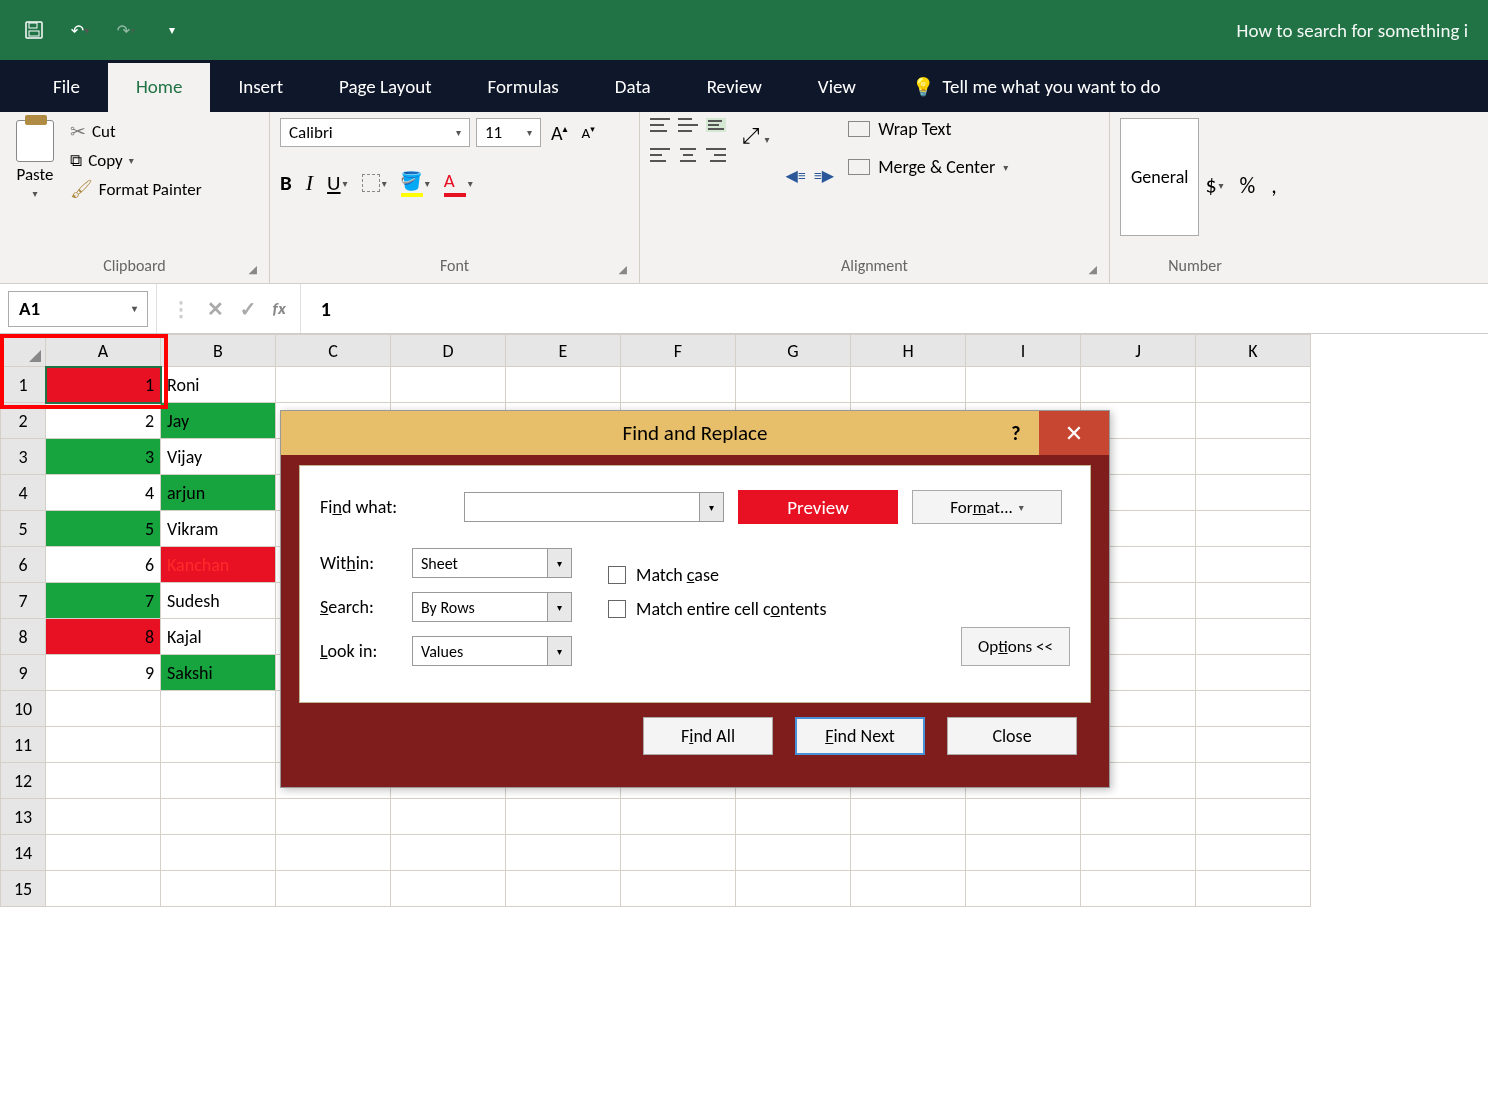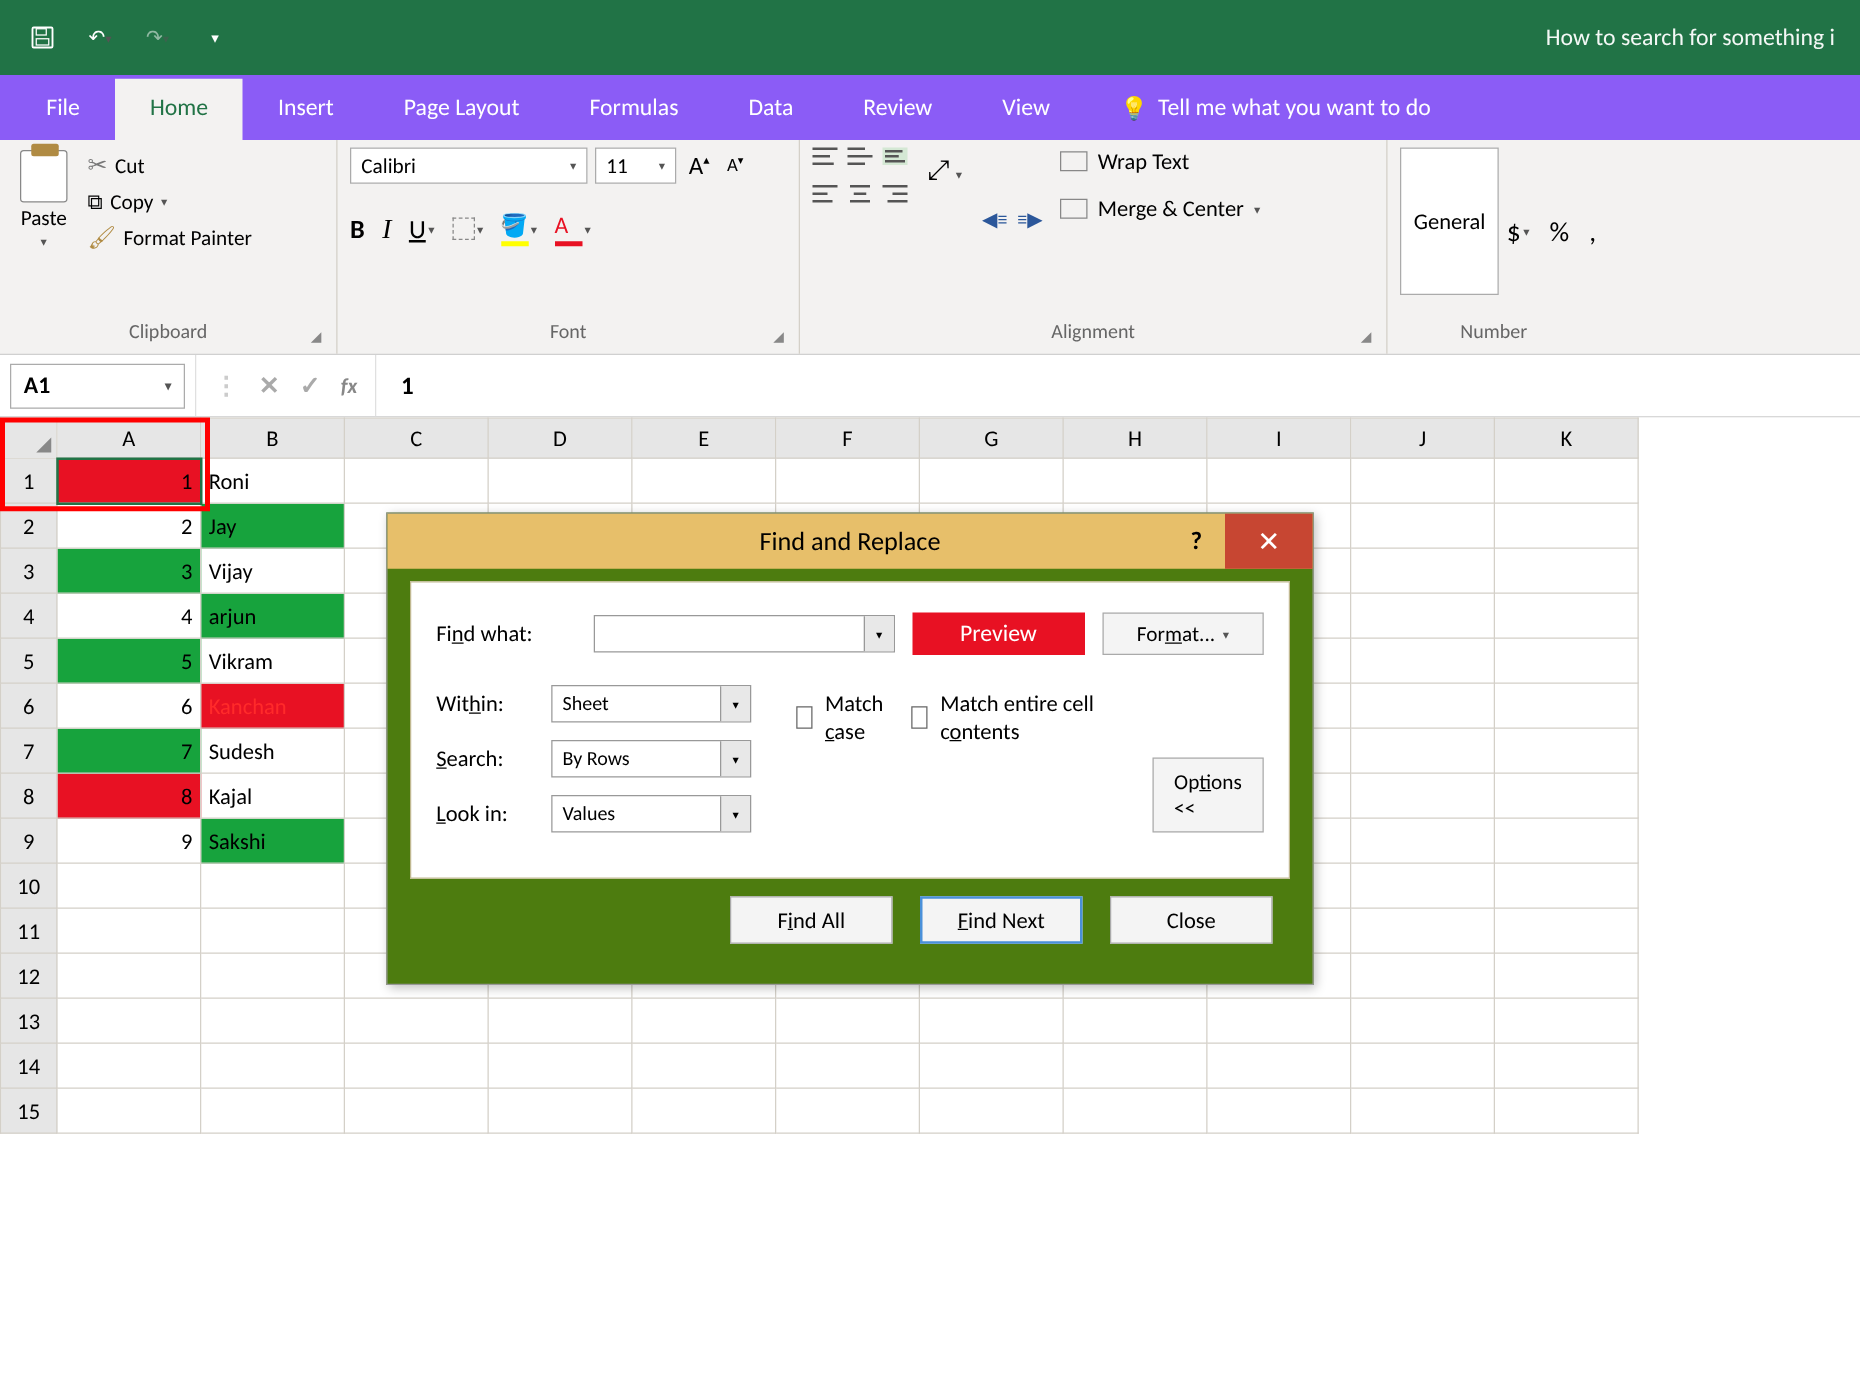--- a/index.html
+++ b/index.html
@@ -5,21 +5,21 @@
 * { box-sizing: border-box; margin: 0; padding: 0; font-family: "Segoe UI", Calibri, sans-serif; }
 body { background: #fff; width: 1488px; height: 1105px; overflow: hidden; position: relative; }
 
 
 .titlebar { background: #217346; height: 60px; display: flex; align-items: center; padding: 0 20px; color: #fff; }
 .qat { display: flex; align-items: center; gap: 18px; }
 .qat-btn { width: 28px; height: 28px; display: flex; align-items: center; justify-content: center; cursor: pointer; color: #fff; }
 .title-text { margin-left: auto; font-size: 19px; color: rgba(255,255,255,0.95); }
 
 
-.tabs { background: #8b5cf6; height: 52px; display: flex; align-items: flex-end; padding-left: 9px; color: #fff; }
+.tabs { background: #0f172a; height: 52px; display: flex; align-items: flex-end; padding-left: 25px; color: #fff; }
 .tab { padding: 12px 28px 14px; font-size: 19px; cursor: pointer; display: flex; align-items: center; gap: 8px; }
 .tab.active { background: #f3f2f1; color: #217346; }
 .bulb { font-size: 18px; }
 
 
 .ribbon { background: #f3f2f1; height: 172px; border-bottom: 1px solid #d0d0d0; display: flex; }
 .ribbon-group { border-right: 1px solid #d4d0c8; padding: 6px 10px 4px; display: flex; flex-direction: column; }
 .group-body { flex: 1; display: flex; gap: 6px; }
 .group-label { text-align: center; font-size: 16px; color: #666; padding: 4px 0; position: relative; }
 .group-label .launcher { position: absolute; right: 2px; bottom: 3px; font-size: 11px; color: #888; cursor: pointer; }
@@ -87,21 +87,21 @@
 .cell-a-sel { background: #e81123; color: #000; outline: 2px solid #217346; outline-offset: -1px; text-align: right; padding-right: 6px; }
 .cell-a-green { background: #17a33d; color: #000; text-align: right; padding-right: 6px; }
 .cell-a-red { background: #e81123; color: #000; text-align: right; padding-right: 6px; }
 .cell-a-plain { text-align: right; padding-right: 6px; }
 .cell-b-green { background: #17a33d; color: #000; padding-left: 6px; }
 .cell-b-red  { background: #e81123; color: #e81123; padding-left: 6px; }
 .cell-b-red .txt { color: #dd2323; filter: brightness(1.2); }
 .cell-b-plain { padding-left: 6px; }
 
 
-.dialog { position: absolute; left: 309px; top: 410px; width: 742px; background: #4d7c0f; border: 1px solid #999; box-shadow: 2px 2px 8px rgba(0,0,0,0.25); z-index: 100; }
+.dialog { position: absolute; left: 280px; top: 410px; width: 830px; background: #7f1d1d; border: 1px solid #999; box-shadow: 2px 2px 8px rgba(0,0,0,0.25); z-index: 100; }
 .dlg-titlebar { background: #e7bf6a; height: 44px; display: flex; align-items: center; position: relative; }
 .dlg-title { position: absolute; left: 0; right: 0; text-align: center; font-size: 21px; }
 .dlg-actions { margin-left: auto; display: flex; height: 100%; }
 .dlg-help { width: 46px; display: flex; align-items: center; justify-content: center; font-size: 20px; font-weight: bold; cursor: pointer; }
 .dlg-close { width: 70px; background: #c74632; color: #fff; display: flex; align-items: center; justify-content: center; font-size: 22px; cursor: pointer; }
 
 .dlg-body { padding: 10px 18px 18px; }
 .dlg-tabs { display: flex; margin-bottom: -1px; }
 .dlg-tab { border: 1px solid #c0b890; padding: 8px 24px; font-size: 18px; background: #e8e4d5; cursor: pointer; }
 .dlg-tab.active { background: #fff; border-bottom: 1px solid #fff; z-index: 2; position: relative; text-decoration: underline; }
@@ -598,21 +598,21 @@
               </div>
           </div>
           <div class="opt-row">
             <div class="opt-label"><span class="u">L</span>ook in:</div>
             <div class="dlg-combo opt-select">
                 <span style="flex:1;padding:0 8px;">Values</span>
                 <div class="dlg-combo-btn">▾</div>
               </div>
           </div>
         </div>
-        <div style="display:flex; flex-direction:row; gap:12px; padding-top:4px;">
+        <div style="display:flex; flex-direction:column; gap:12px; padding-top:4px;margin-top:12px;">
           <div class="check-row">
               <div class="checkbox"></div>
               <span>Match <span class="u">c</span>ase</span>
             </div>
           <div class="check-row">
               <div class="checkbox"></div>
               <span>Match entire cell c<span class="u">o</span>ntents</span>
             </div>
         </div>
         <div class="options-btn">Op<span class="u">t</span>ions &lt;&lt;</div>

